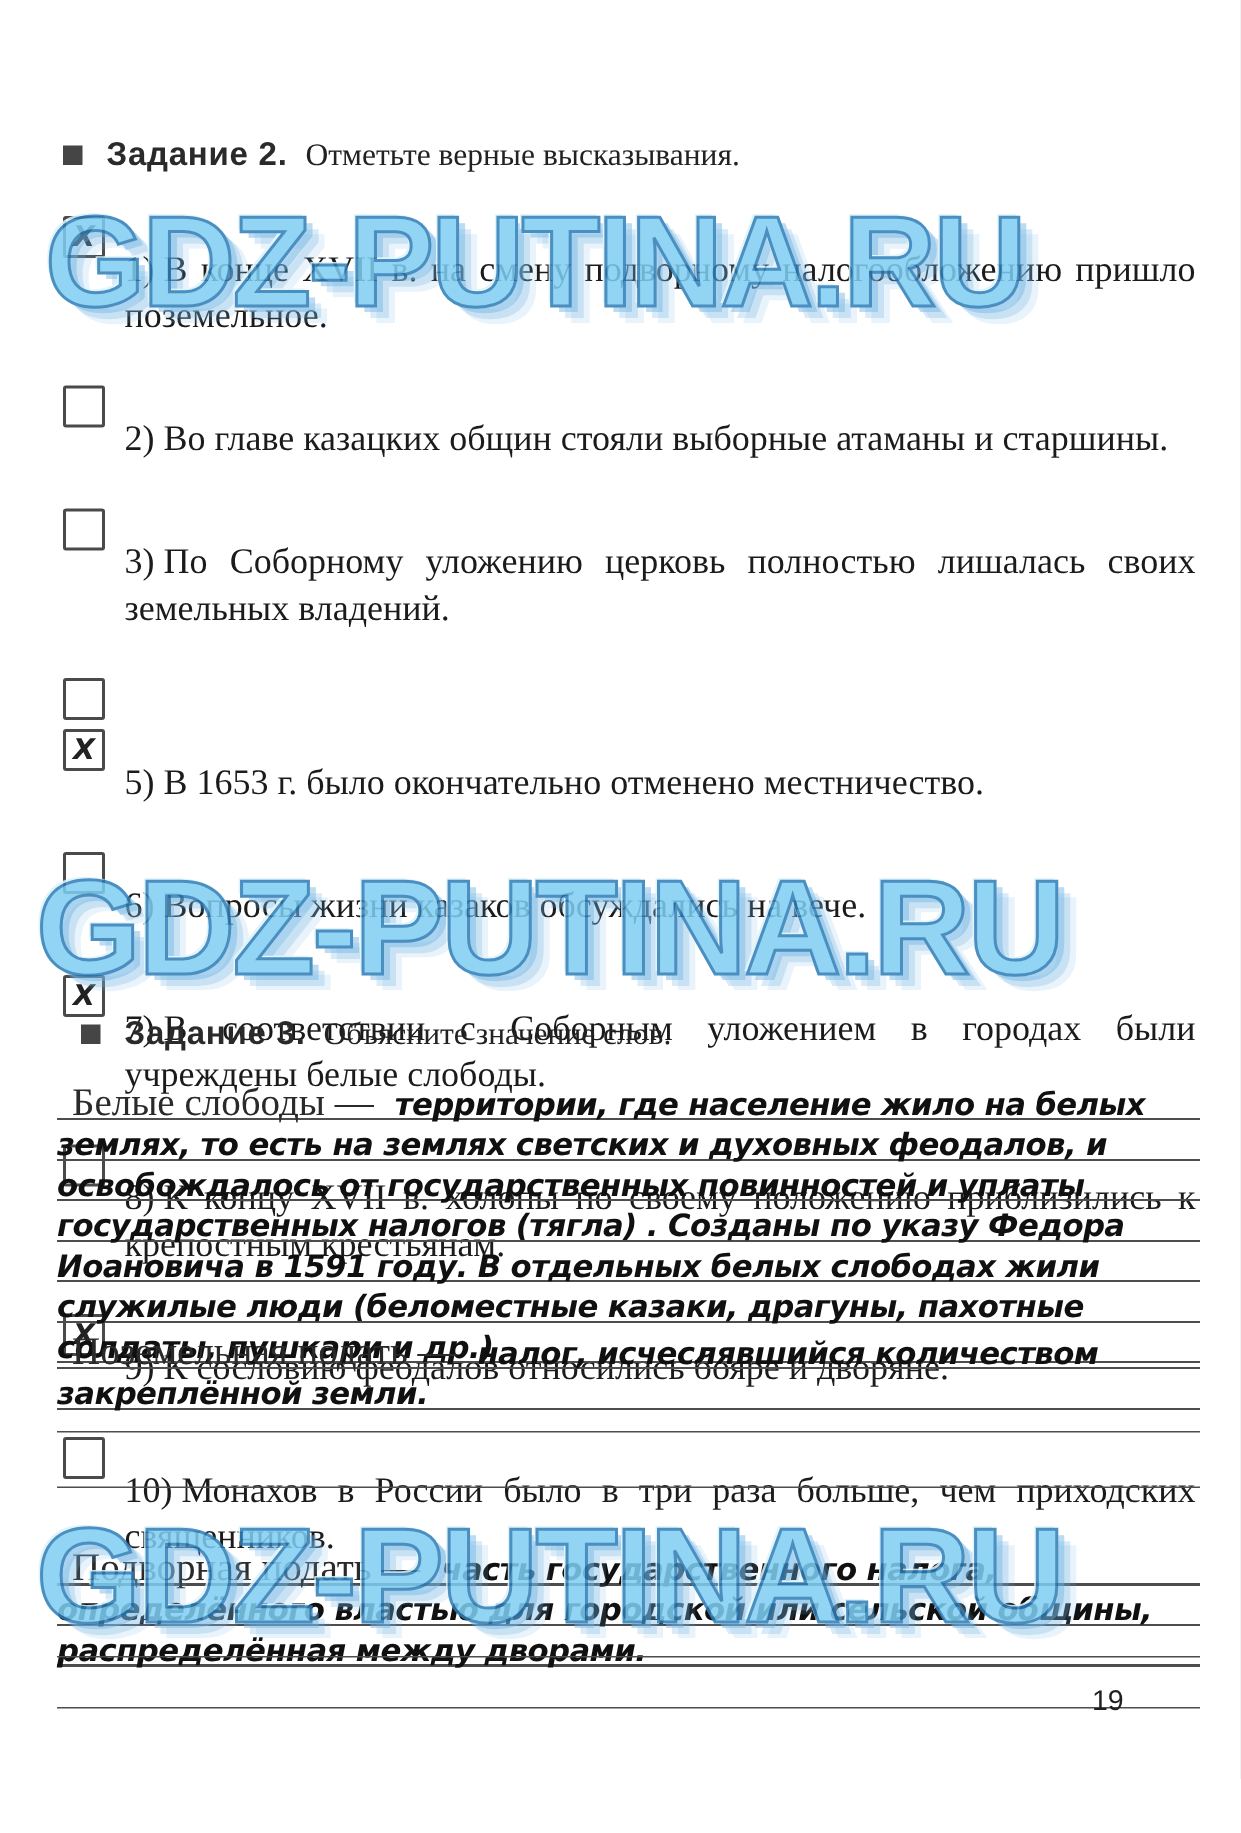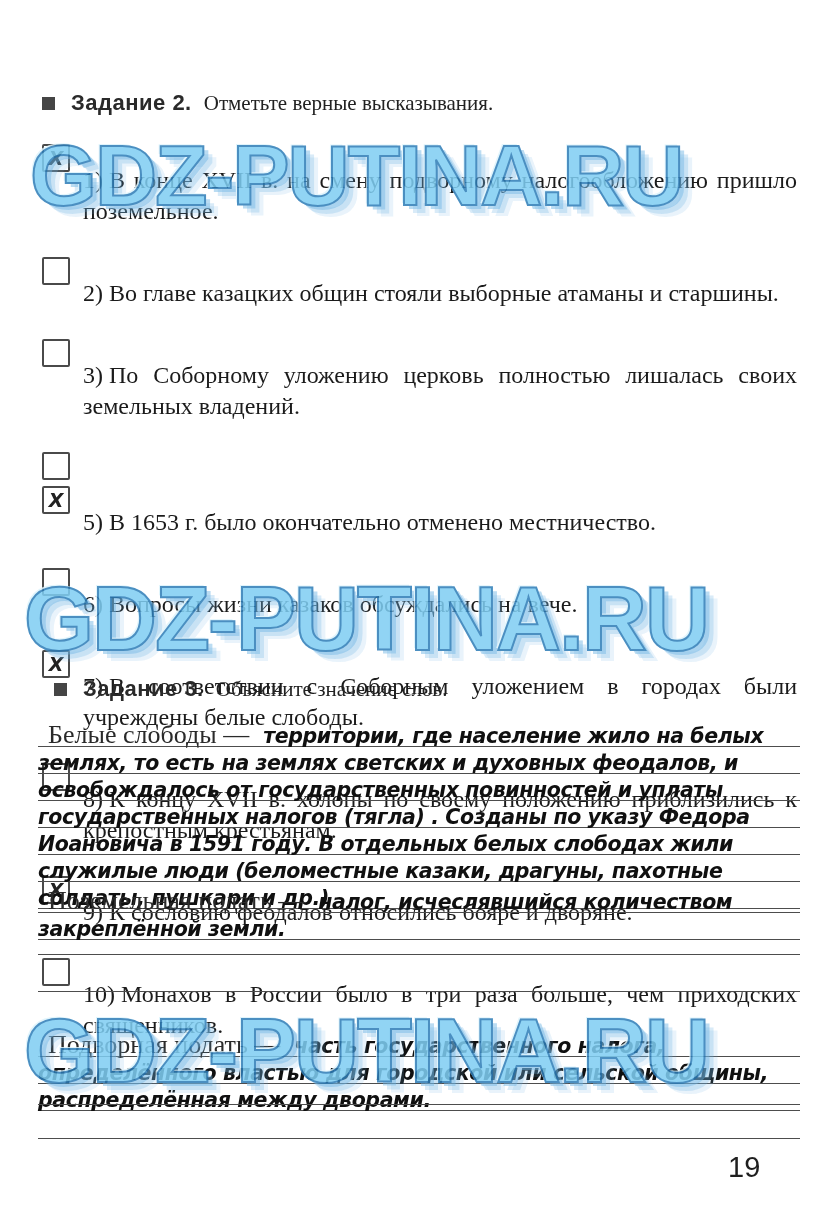--- a/index.html
+++ b/index.html
@@ -97,23 +97,23 @@
   .def2{top:866px;}
   .def3{top:1010px;}
 
   .rule{
     position:absolute;left:38px;width:762px;height:0;
     border-top:1.6px solid #4d4d4d;
   }
 
   
   .page-num{
-    position:absolute;left:728px;top:1151px;
+    position:absolute;left:728px;top:1124px;
     font-family:"Liberation Sans", sans-serif;
-    font-size:29px;color:#1f1f1f;
+    font-size:19px;color:#1f1f1f;
   }
 </style>
 </head>
 <body>
 
 <div class="page">
 
   <div class="task-header" style="top:90px;">
     <span class="bullet"></span>
     <span class="task-title">Задание 2.</span>

